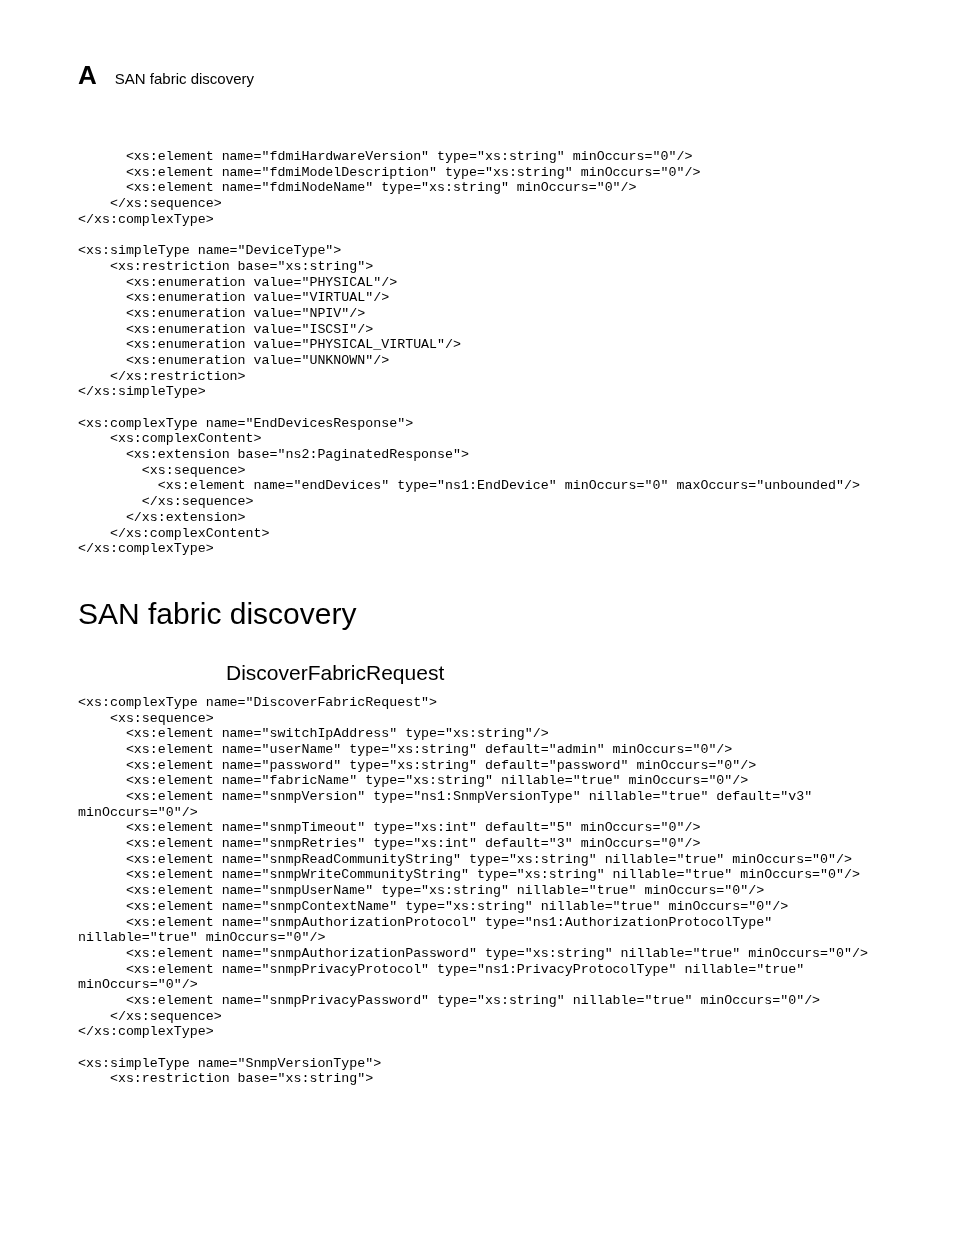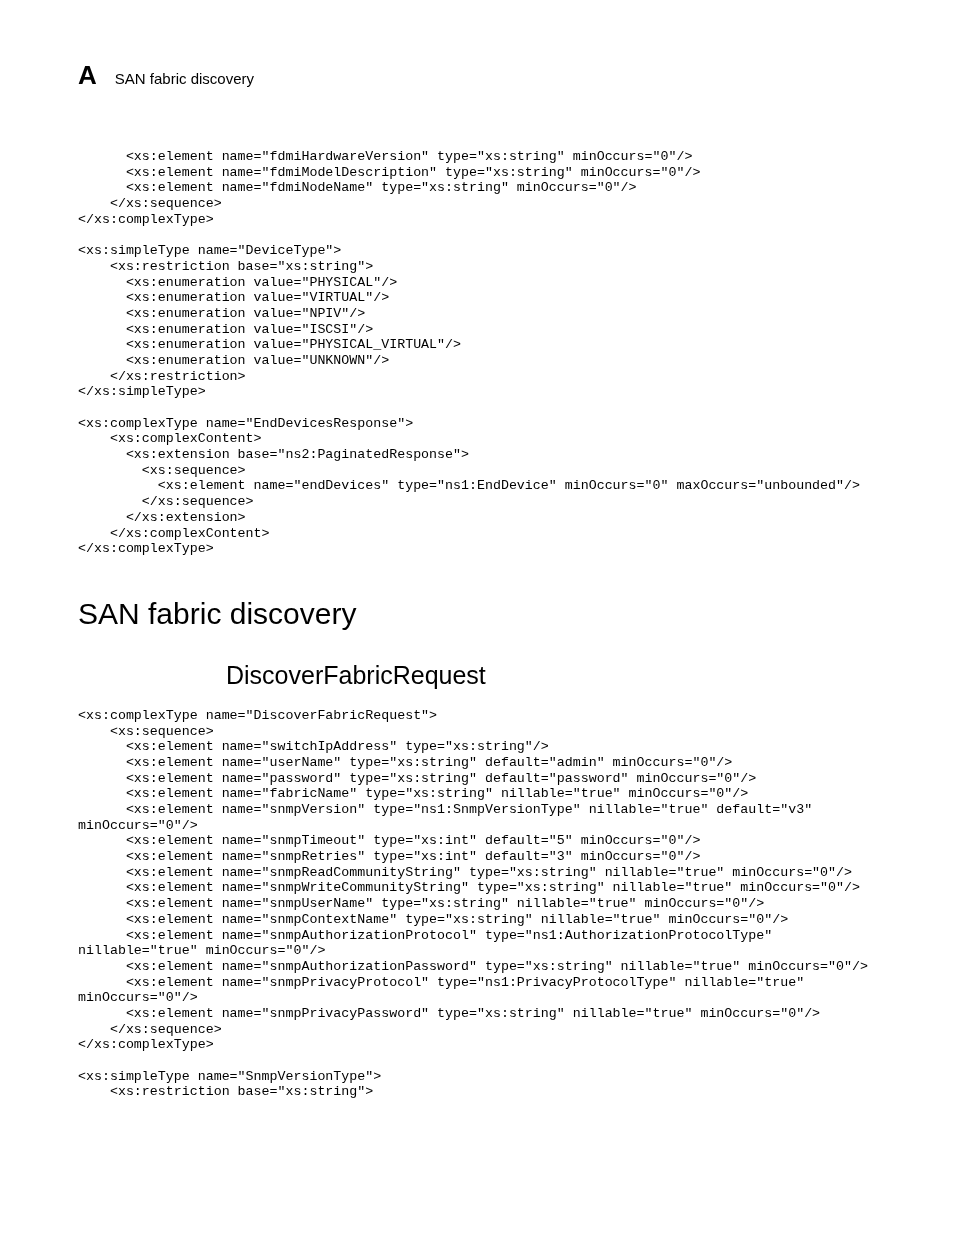--- a/index.html
+++ b/index.html
@@ -32,23 +32,23 @@
     line-height: 1.18;
     white-space: pre;
     margin: 0;
   }
   .h1 {
     font-size: 30px;
     font-weight: normal;
     margin: 40px 0 30px 0;
   }
   .h2 {
-    font-size: 25px;
+    font-size: 21px;
     font-weight: normal;
-    margin: 14px 0 18px 148px;
+    margin: 14px 0 10px 148px;
   }
 </style>
 </head>
 <body>
 
 <div class="page">
 
   <div class="header">
     <span class="appendix-letter">A</span>
     <span class="header-title">SAN fabric discovery</span>

